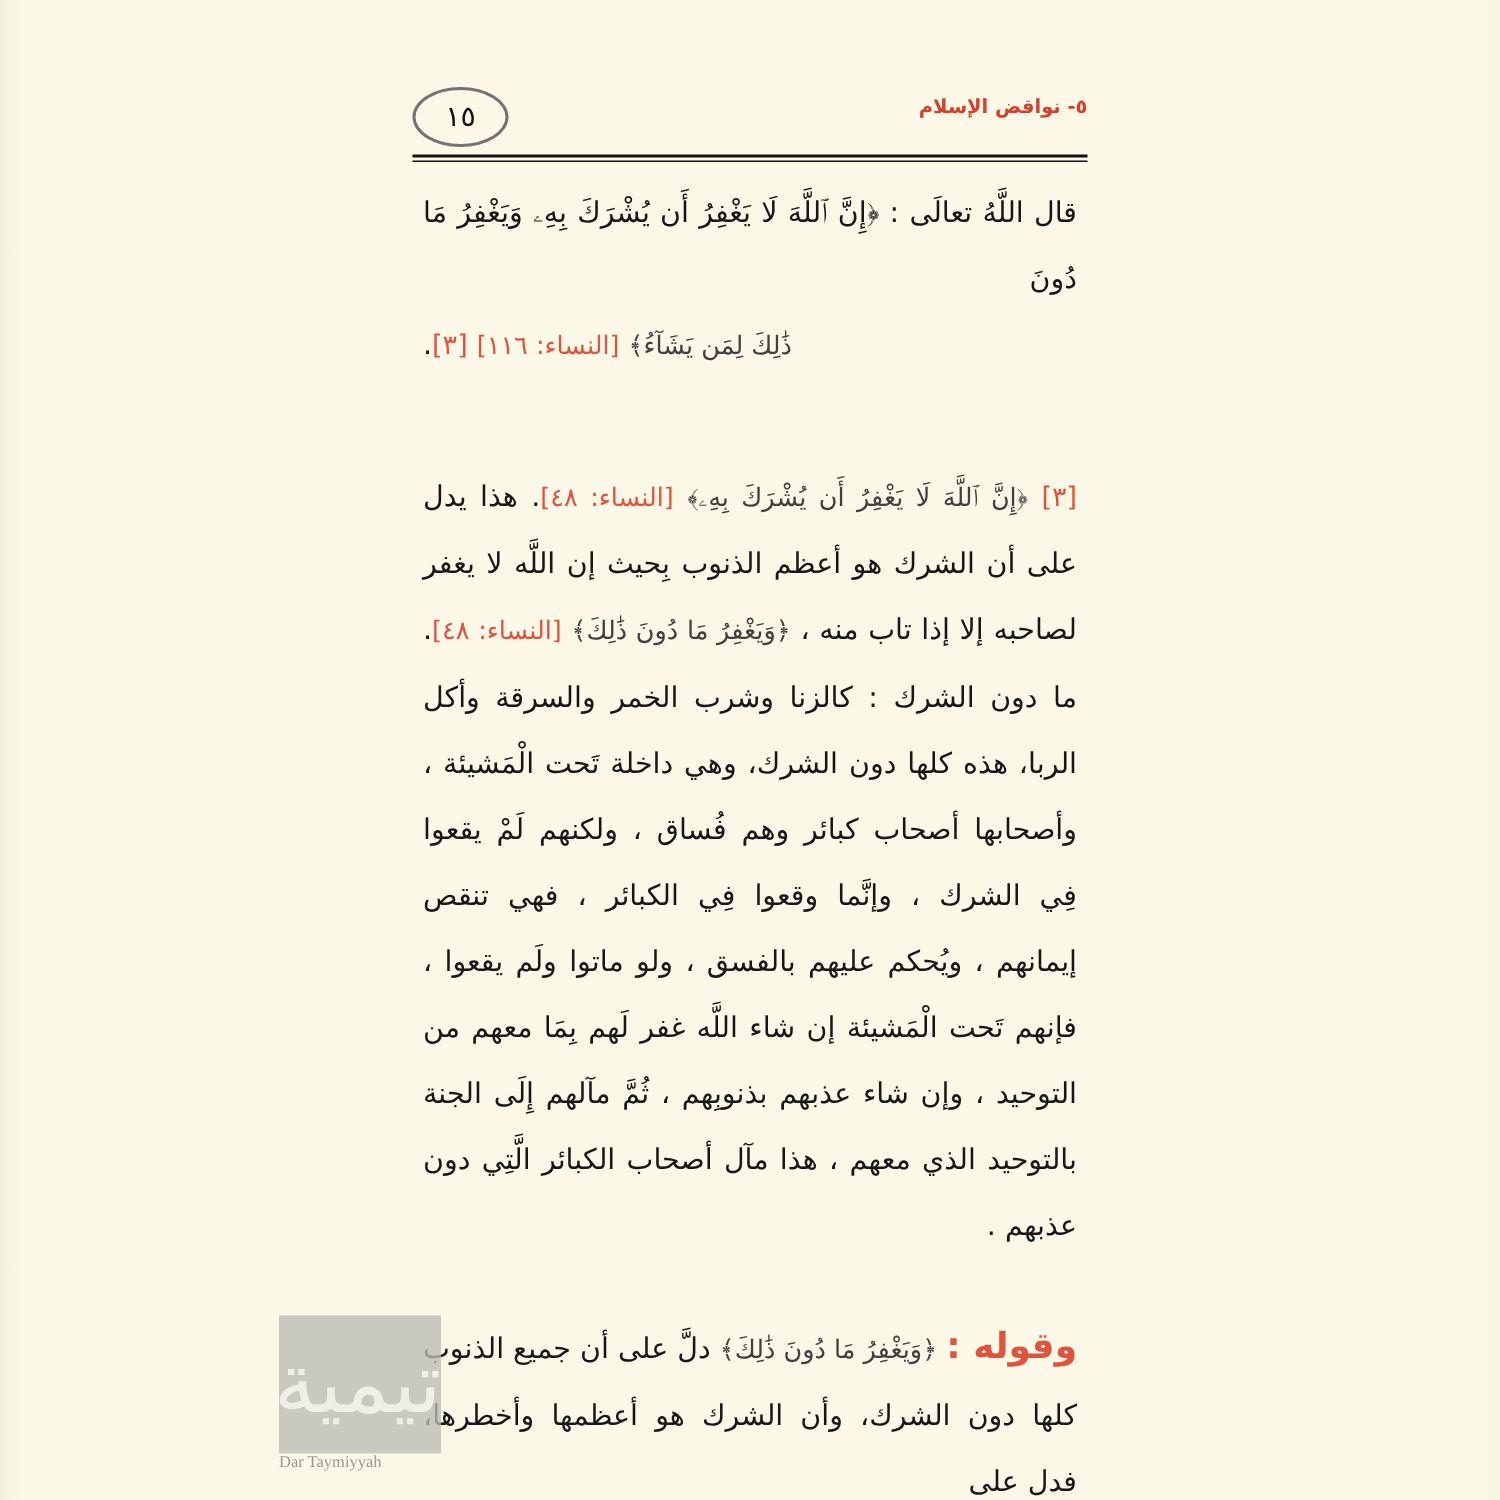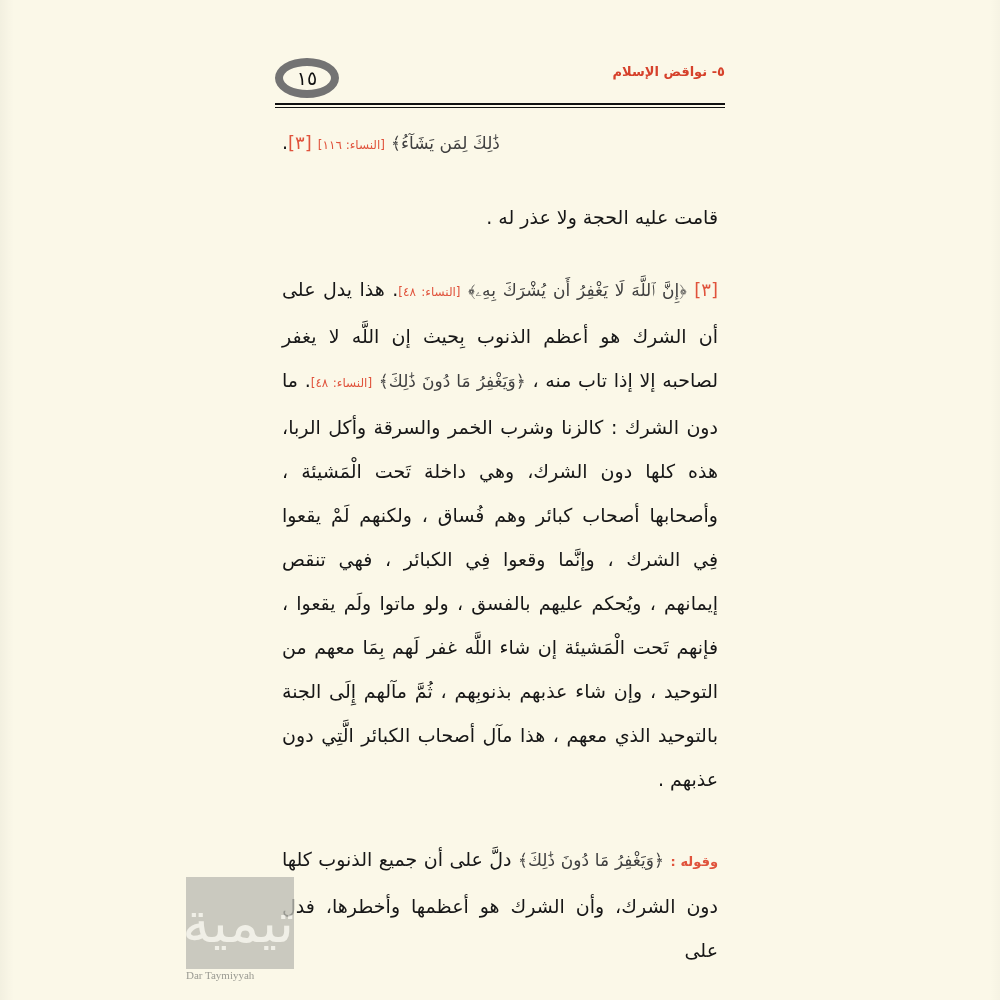--- a/index.html
+++ b/index.html
@@ -64,21 +64,21 @@
     letter-spacing: 0px;
     direction: rtl;
     white-space: nowrap;
   }
   #page-number-badge {
     position: absolute;
     left: 0;
     top: 0;
     width: 64px;
     height: 40px;
-    border: 8px solid #737373;
+    border: 2px solid #737373;
     border-radius: 50%;
     display: flex;
     align-items: center;
     justify-content: center;
     box-sizing: border-box;
   }
   #page-number-text {
     font-family: "DejaVu Sans", "Liberation Sans", sans-serif;
     font-size: 19px;
     color: #111;
@@ -132,32 +132,32 @@
   .spacer-lg { height: 36px; }
 
   
   .quran {
     color: #404040;
     font-size: 17px;
     letter-spacing: 0.5px;
   }
   .ref {
     color: #e0533c;
-    font-size: 12px;
+    font-size: 17px;
     letter-spacing: 0px;
   }
   .marker {
     color: #e0533c;
     font-size: 18px;
     font-weight: normal;
   }
   .redword {
     color: #e0533c;
     font-weight: bold;
-    font-size: 13px;
+    font-size: 24px;
   }
 
   
   #watermark-layer {
     position: absolute;
     left: 0; top: 0;
     width: 1000px; height: 1000px;
     pointer-events: none;
     padding-left: 12px;
   }
@@ -224,31 +224,31 @@
     </div>
     <div id="header-rule">
       <div class="rule-thick"></div>
       <div class="rule-gap"></div>
       <div class="rule-thin"></div>
     </div>
   </div>
 
   <div id="text-column">
 
+    <p class="para">
+      <span>قال اللَّهُ تعالَى : ﴿إِنَّ ٱللَّهَ لَا يَغْفِرُ أَن يُشْرَكَ بِهِۦ وَيَغْفِرُ مَا دُونَ</span>
+    </p>
     <p class="para centered-ayah">
       <span class="quran">ذَٰلِكَ لِمَن يَشَآءُ﴾</span>
       <span class="ref">[النساء: ١١٦]</span>
       <span class="marker">[٣]</span><span>.</span>
     </p>
 
     <div class="spacer-md"></div>
 
-    <p class="para">
-      <span>قامت عليه الحجة ولا عذر له .</span>
-    </p>
 
     <div class="spacer-md"></div>
 
     <p class="para">
       <span class="marker">[٣]</span>
       <span class="quran">﴿إِنَّ ٱللَّهَ لَا يَغْفِرُ أَن يُشْرَكَ بِهِۦ﴾</span>
       <span class="ref">[النساء: ٤٨]</span><span>. هذا يدل على</span>
       <span>أن الشرك هو أعظم الذنوب بِحيث إن اللَّه لا يغفر لصاحبه إلا</span>
       <span>إذا تاب منه ،</span>
       <span class="quran">﴿وَيَغْفِرُ مَا دُونَ ذَٰلِكَ﴾</span>

